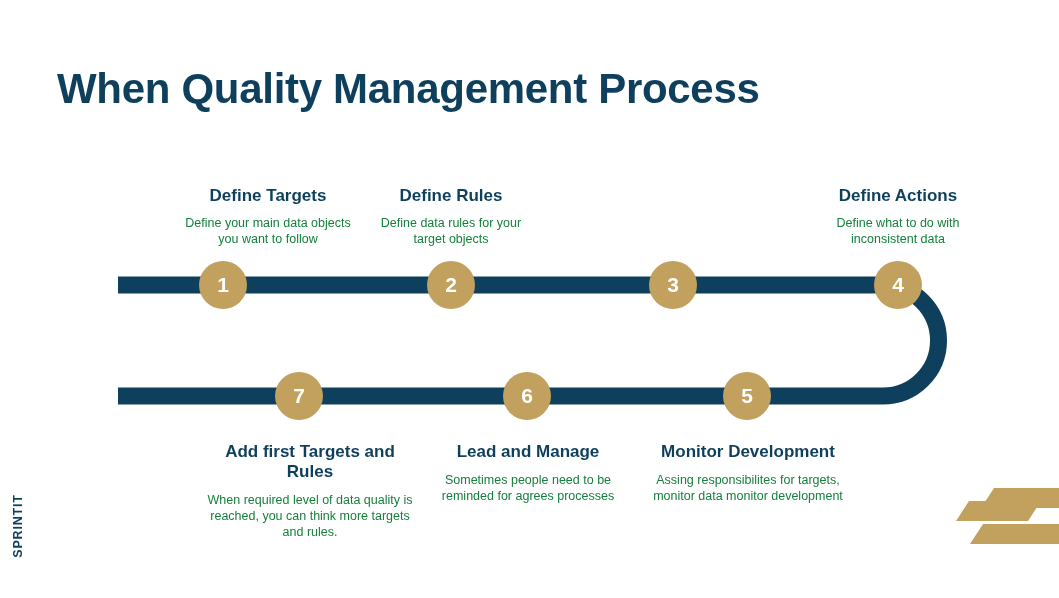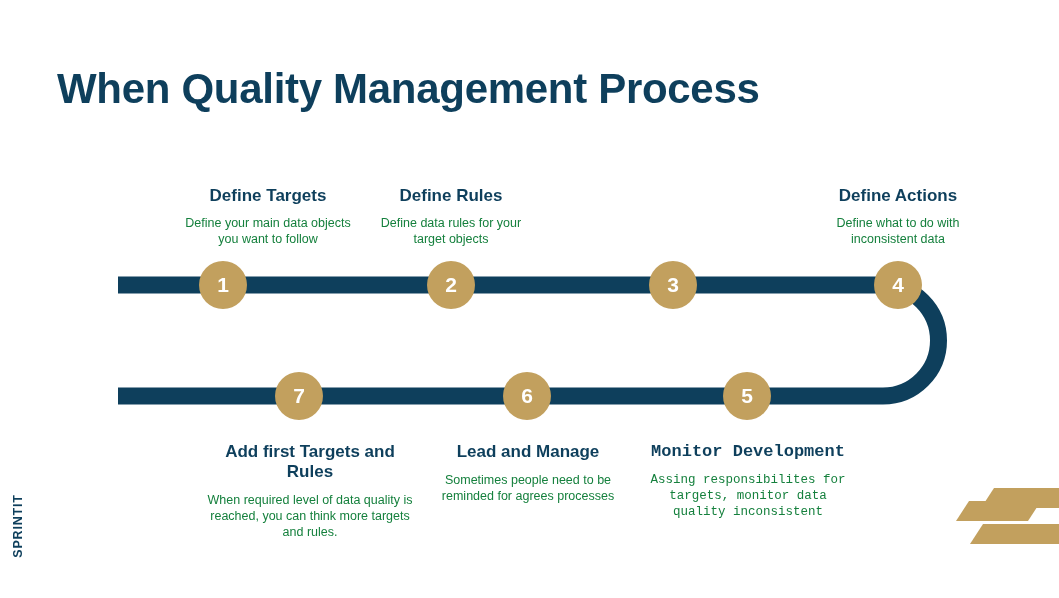--- a/index.html
+++ b/index.html
@@ -83,21 +83,21 @@
 
   
   .tb1 { left: 133px;  top: 186px; width: 180px; margin-left: 45px; }
   .tb2 { left: 366px;  top: 186px; width: 170px; }
   .tb3 { left: 594px;  top: 186px; width: 160px; }
   .tb4 { left: 808px;  top: 186px; width: 180px; }
 
   
   .bb7 { left: 200px;  top: 442px; width: 220px; }
   .bb6 { left: 440px;  top: 442px; width: 176px; }
-  .bb5 { left: 648px;  top: 442px; width: 200px; font-family: Liberation Mono, monospace; }
+  .bb5 { left: 648px;  top: 442px; width: 200px; }
 
   
   #brand-wordmark {
     position: absolute;
     left: 0px;
     top: 466px;
     width: 36px;
     height: 120px;
     display: flex;
     align-items: center;
@@ -177,21 +177,21 @@
   <div class="step-block bottom bb7">
     <div class="step-title">Add first Targets and Rules</div>
     <div class="step-desc">When required level of data quality is reached, you can think more targets and rules.</div>
   </div>
   <div class="step-block bottom bb6">
     <div class="step-title">Lead and Manage</div>
     <div class="step-desc">Sometimes people need to be reminded for agrees processes</div>
   </div>
   <div class="step-block bottom bb5">
     <div class="step-title">Monitor Development</div>
-    <div class="step-desc">Assing responsibilites for targets, monitor data quality inconsistent</div>
+    <div class="step-desc">Assing responsibilites for targets, monitor data monitor development</div>
   </div>
 
   <div id="brand-wordmark">
     <span>SPRINTIT</span>
   </div>
 
   <div id="brand-mark">
     <svg viewBox="0 0 104 70" width="104" height="70">
       <polygon fill="#c2a05e" points="39,12 104,12 104,32 26,32"></polygon>
       <polygon fill="#c2a05e" points="14,25 86,25 73,45 1,45"></polygon>

